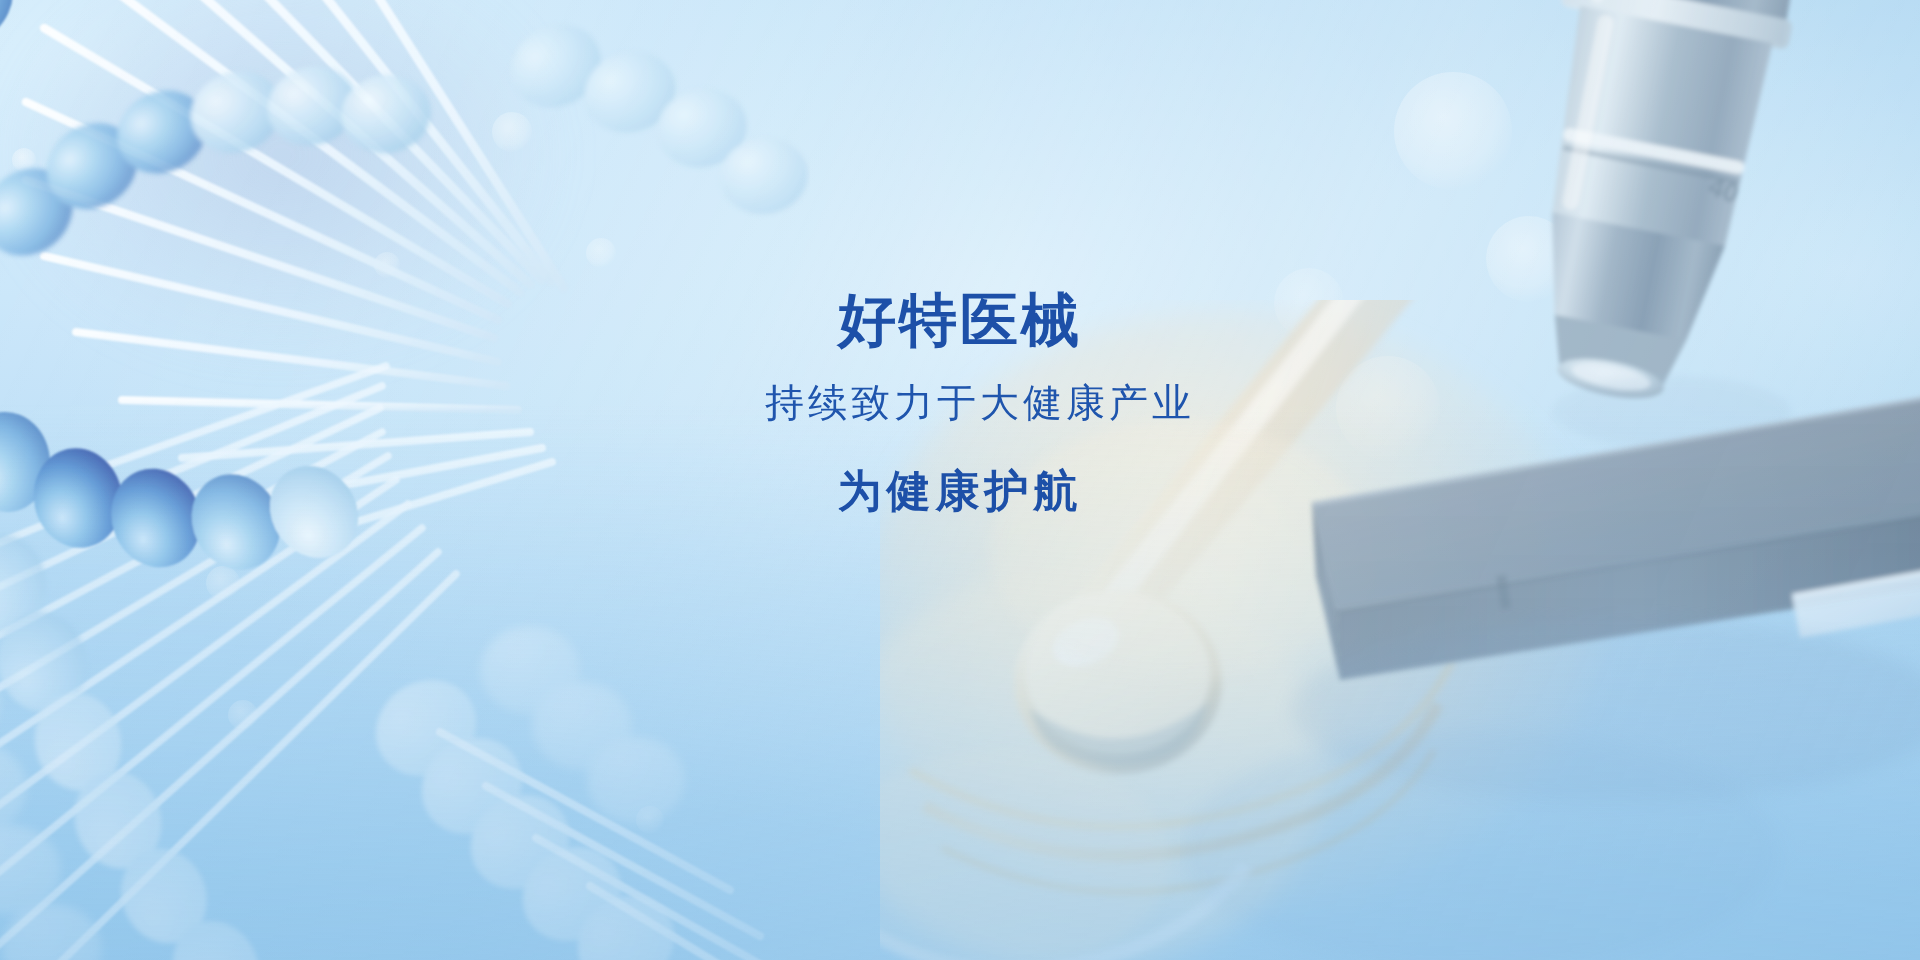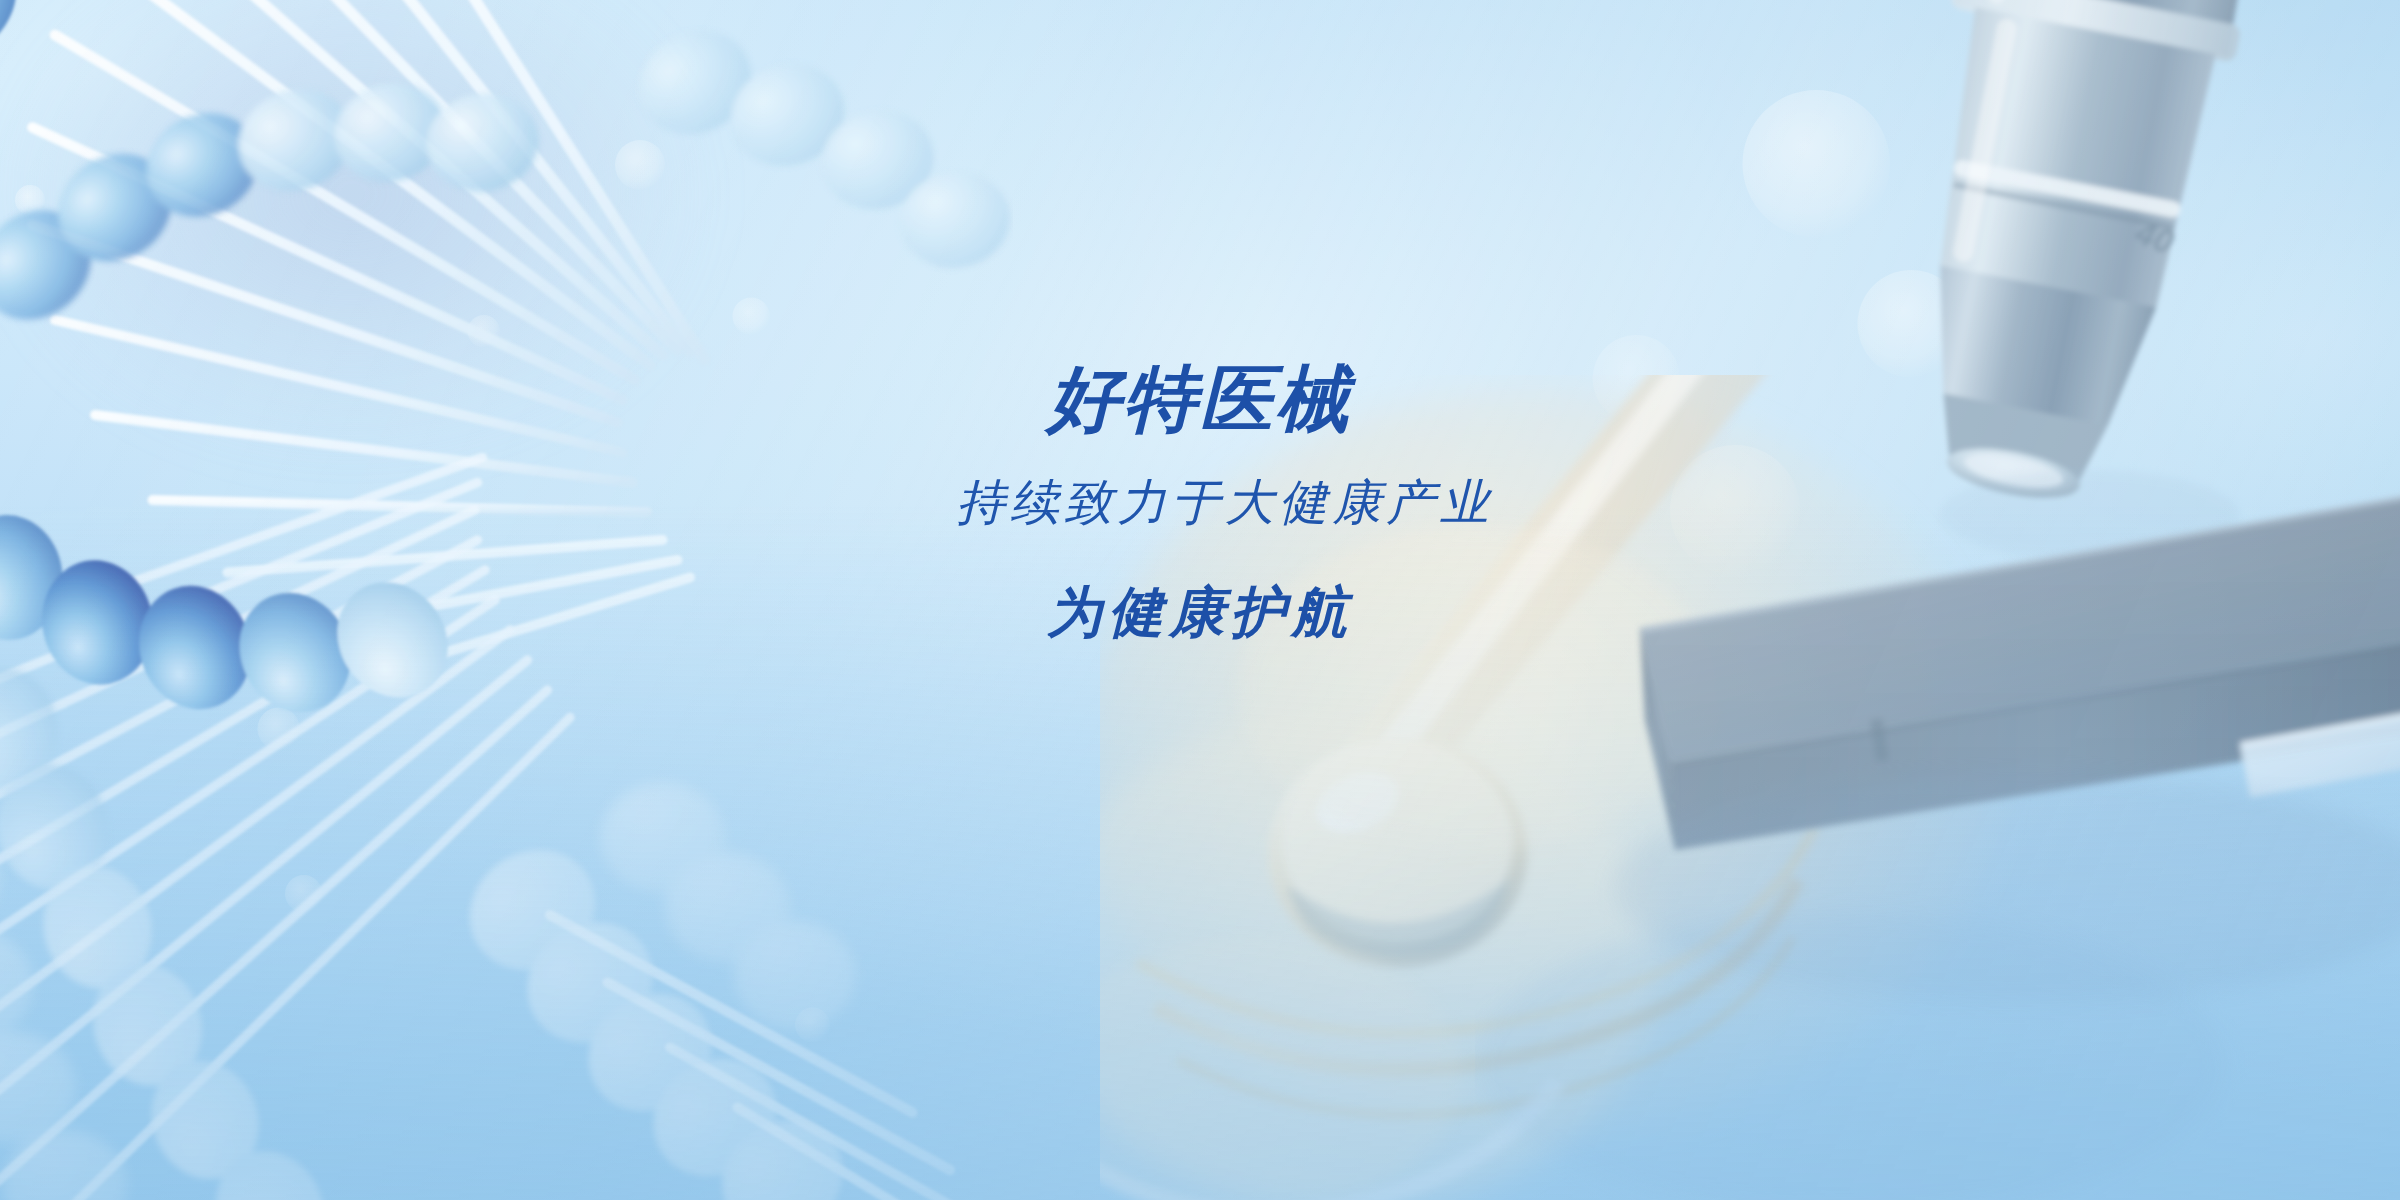--- a/index.html
+++ b/index.html
@@ -8,21 +8,20 @@
     padding: 0;
     background: #0a0a0a;
   }
   #stage {
     position: relative;
     width: 1920px;
     height: 960px;
     overflow: hidden;
     font-family: "Liberation Sans", "DejaVu Sans", sans-serif;
     background: #bfe0f6;
-    font-style: italic;
   }
 
   
   .bg-base {
     position: absolute; inset: 0;
     background:
       radial-gradient(120% 115% at 4% 6%, #d9effc 0%, #cbe7fa 22%, #b5dbf5 48%, #9fcfef 74%, #92c6ea 100%);
   }
   .bg-tint-right {
     position: absolute; inset: 0;

